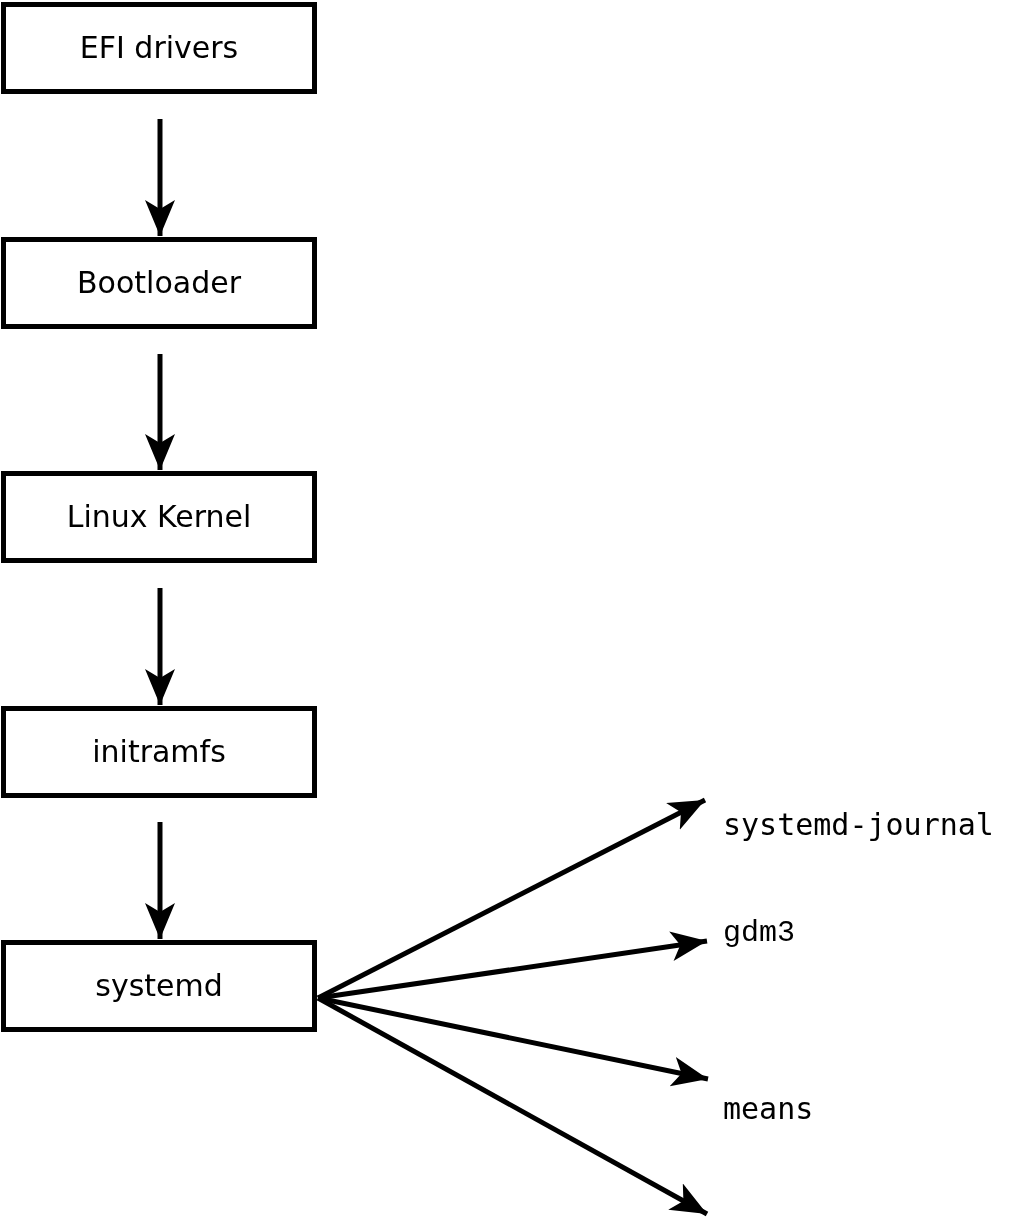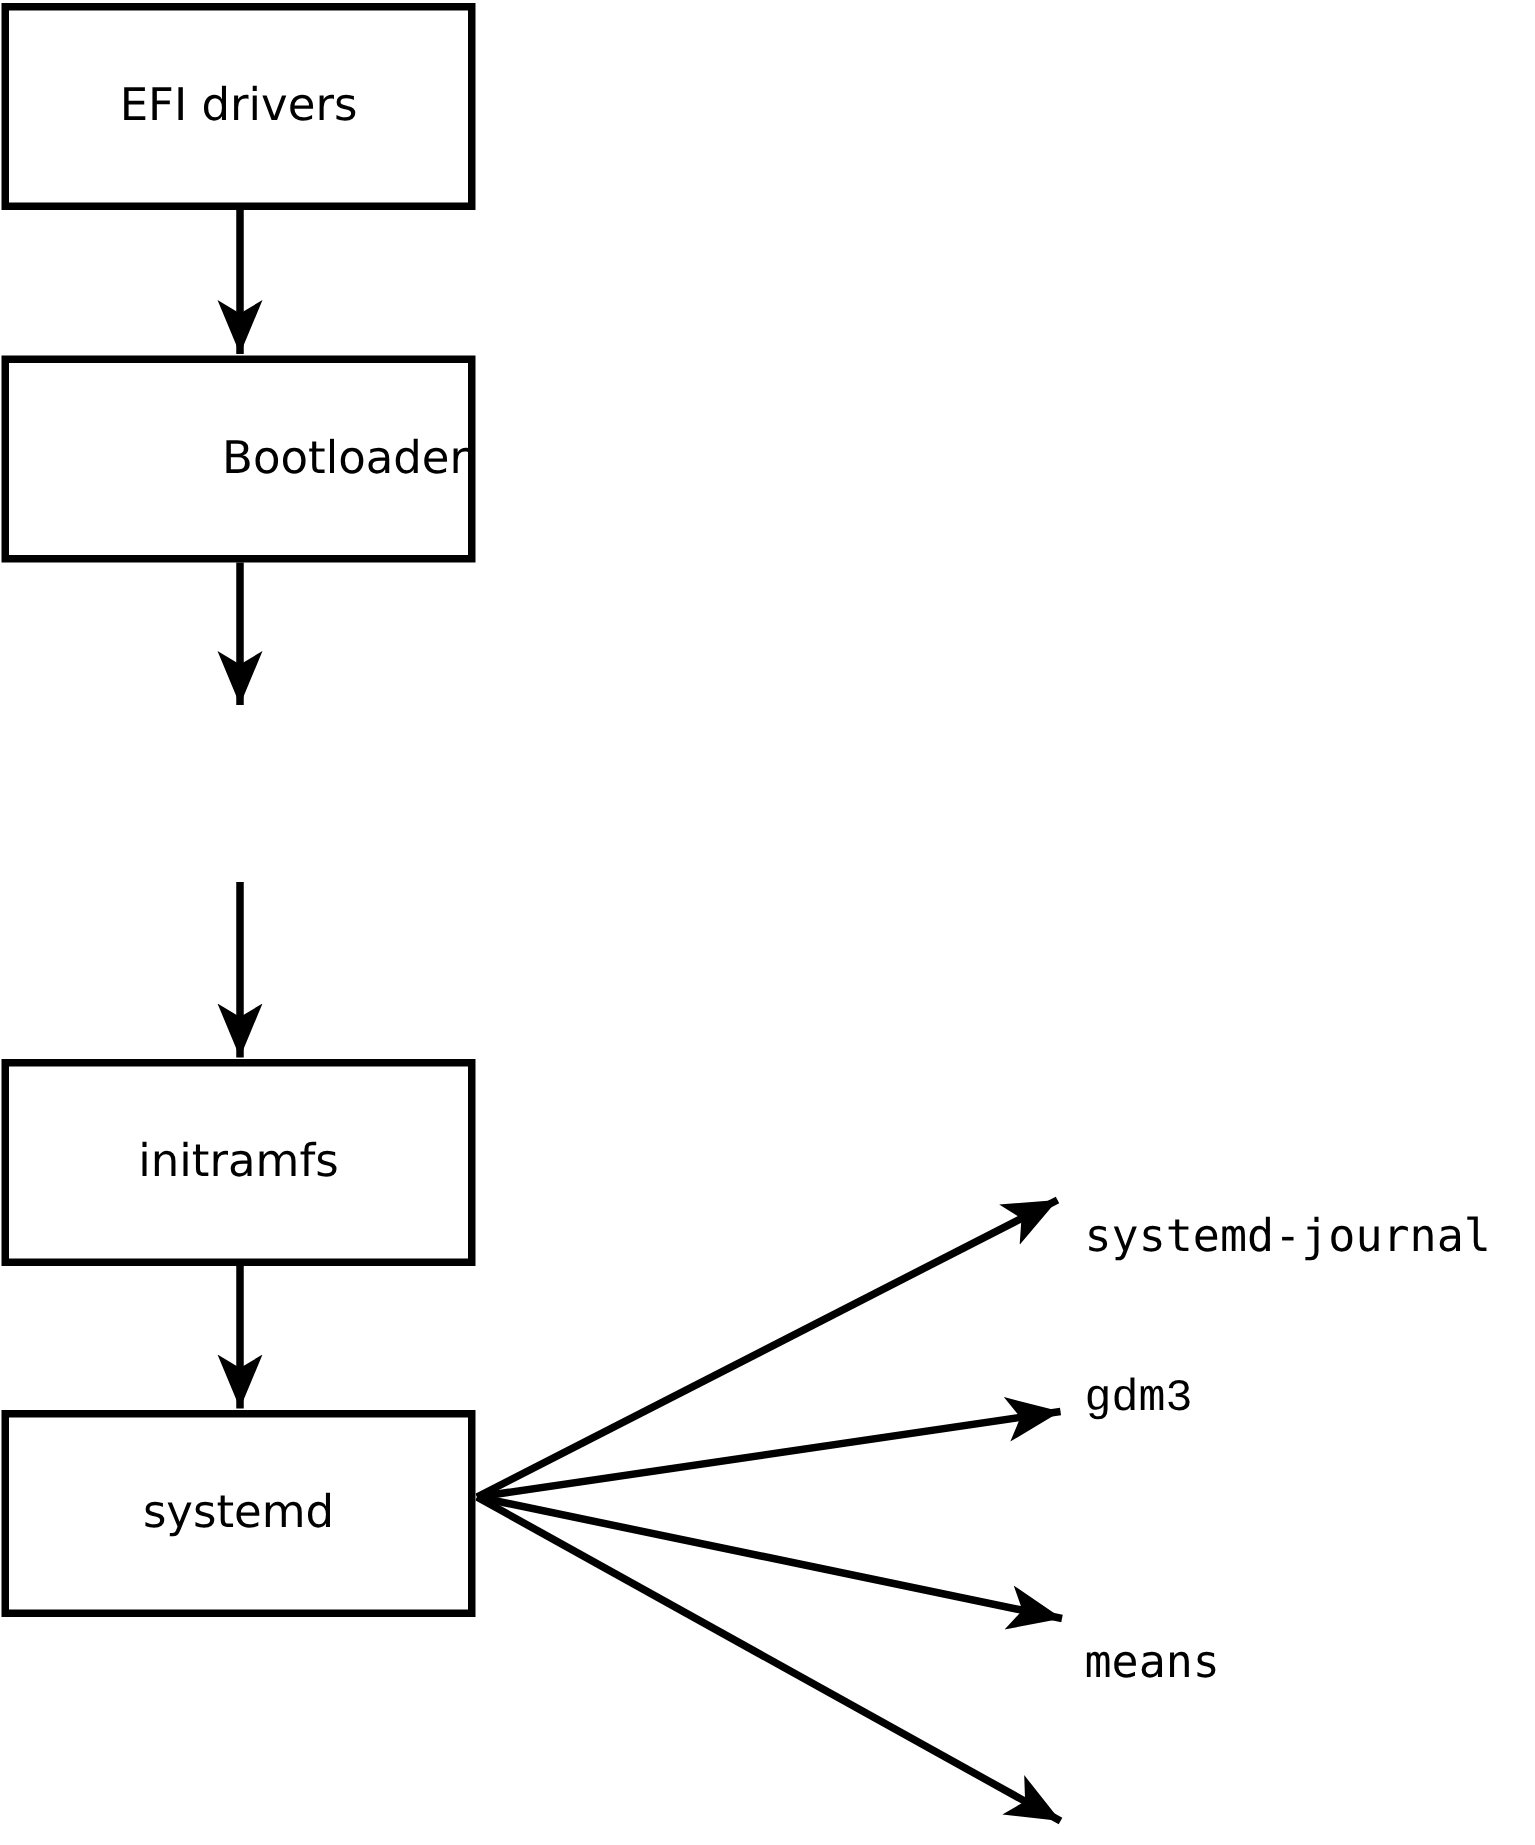--- a/index.html
+++ b/index.html
@@ -28,33 +28,33 @@
     fill:none;
   }
   .arrowhead-path{
     fill:var(--line);
     stroke:none;
   }
   .box{
     position:absolute;
     left:1px;
     width:316px;
-    height:138px;
+    height:92px;
     box-sizing:border-box;
     border:5px solid var(--line);
     background:var(--box-fill);
     display:flex;
     align-items:center;
     justify-content:center;
     font-size:30px;
     line-height:1;
     white-space:nowrap;
   }
   .box-1{top:2px;}
-  .box-2{top:237px;justify-content:flex-end;}
+  .box-2{top:237px;}
   .box-3{top:471px;}
   .box-4{top:706px;}
   .box-5{top:940px;}
   .note{
     position:absolute;
     left:560px;
     top:165px;
     font-size:30px;
     line-height:30px;
     white-space:nowrap;
@@ -98,20 +98,23 @@
     <line class="arrow-line" x1="318" y1="998" x2="707" y2="1214" marker-end="url(#ah)"></line>
   </svg>
 
 
   <div class="box box-1">
     <span>EFI drivers</span>
   </div>
   <div class="box box-2">
     <span>Bootloader</span>
   </div>
+  <div class="box box-3">
+    <span>Linux Kernel</span>
+  </div>
   <div class="box box-5">
     <span>systemd</span>
   </div>
   <div class="box box-4">
     <span>initramfs</span>
   </div>
 
   <div class="fan-label fan-1">systemd-journal</div>
   <div class="fan-label fan-2">gdm3</div>
   <div class="fan-label fan-3">means</div>

